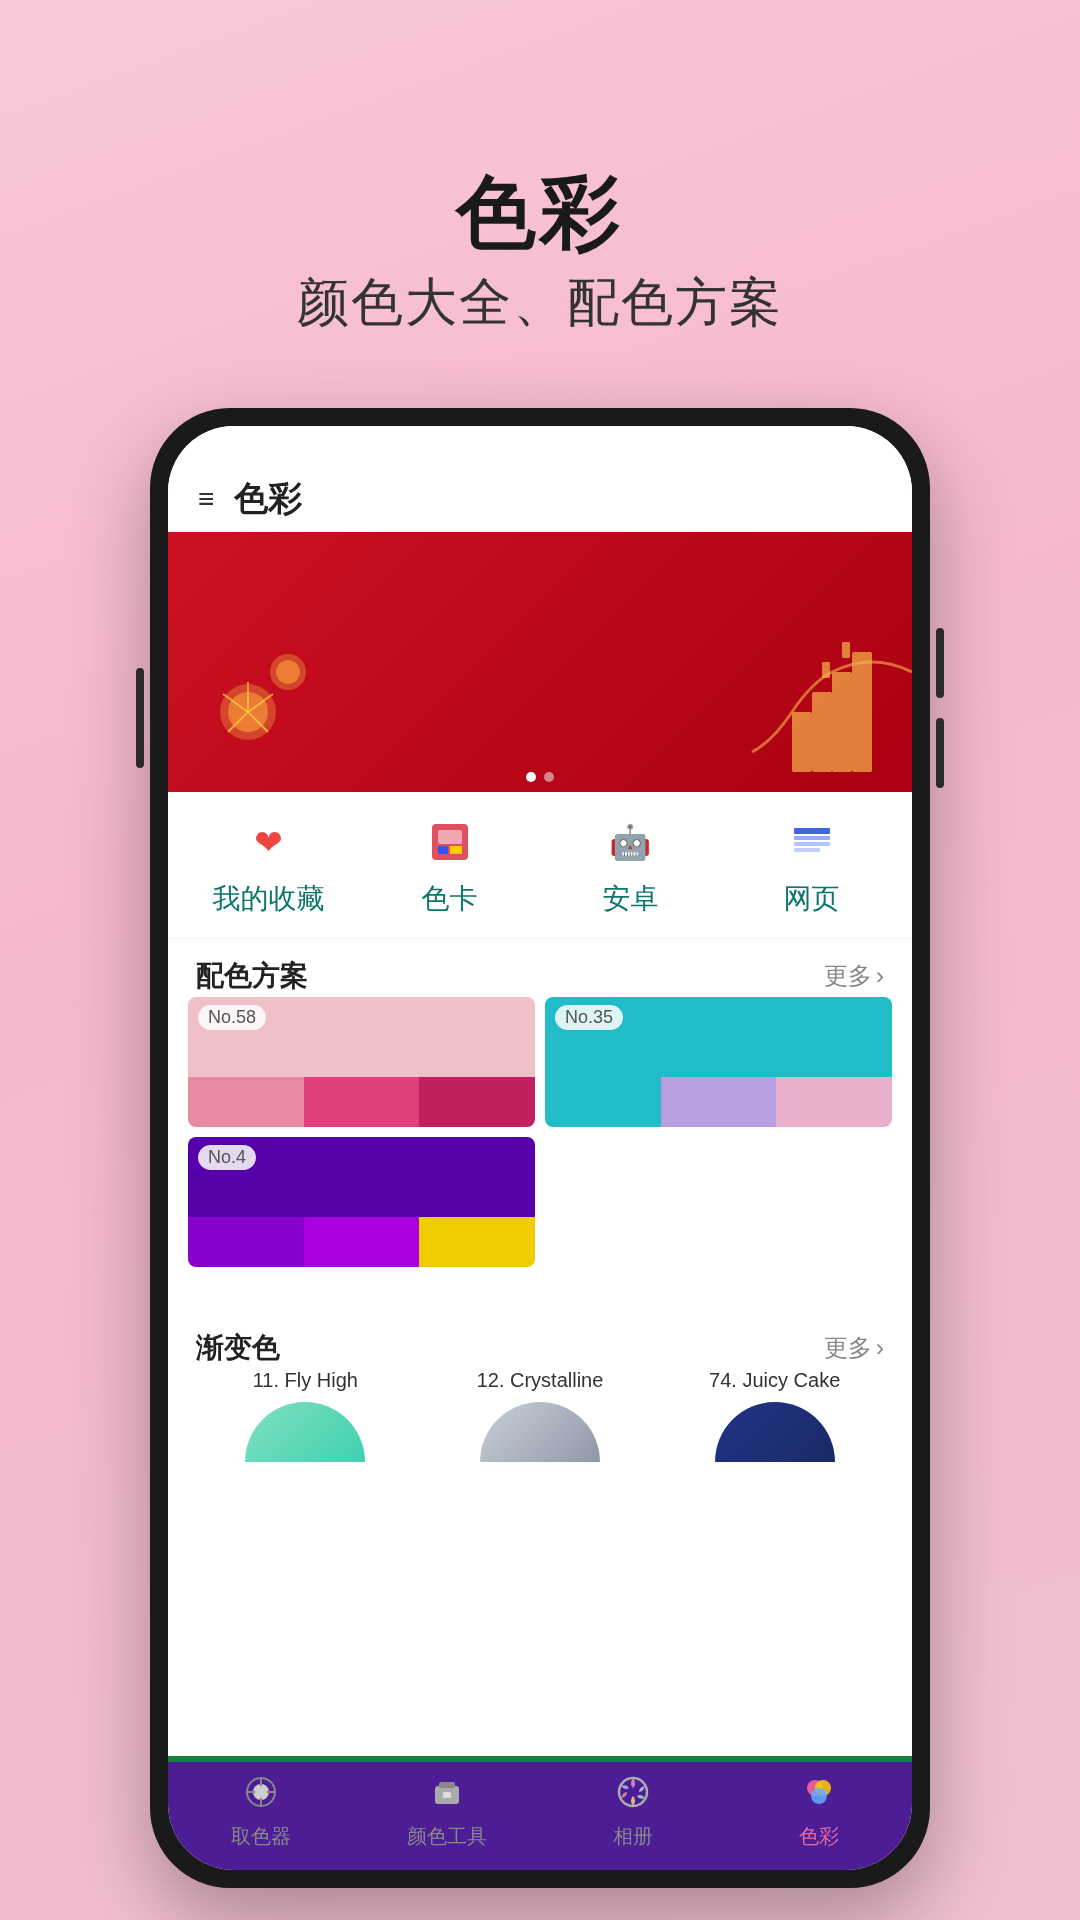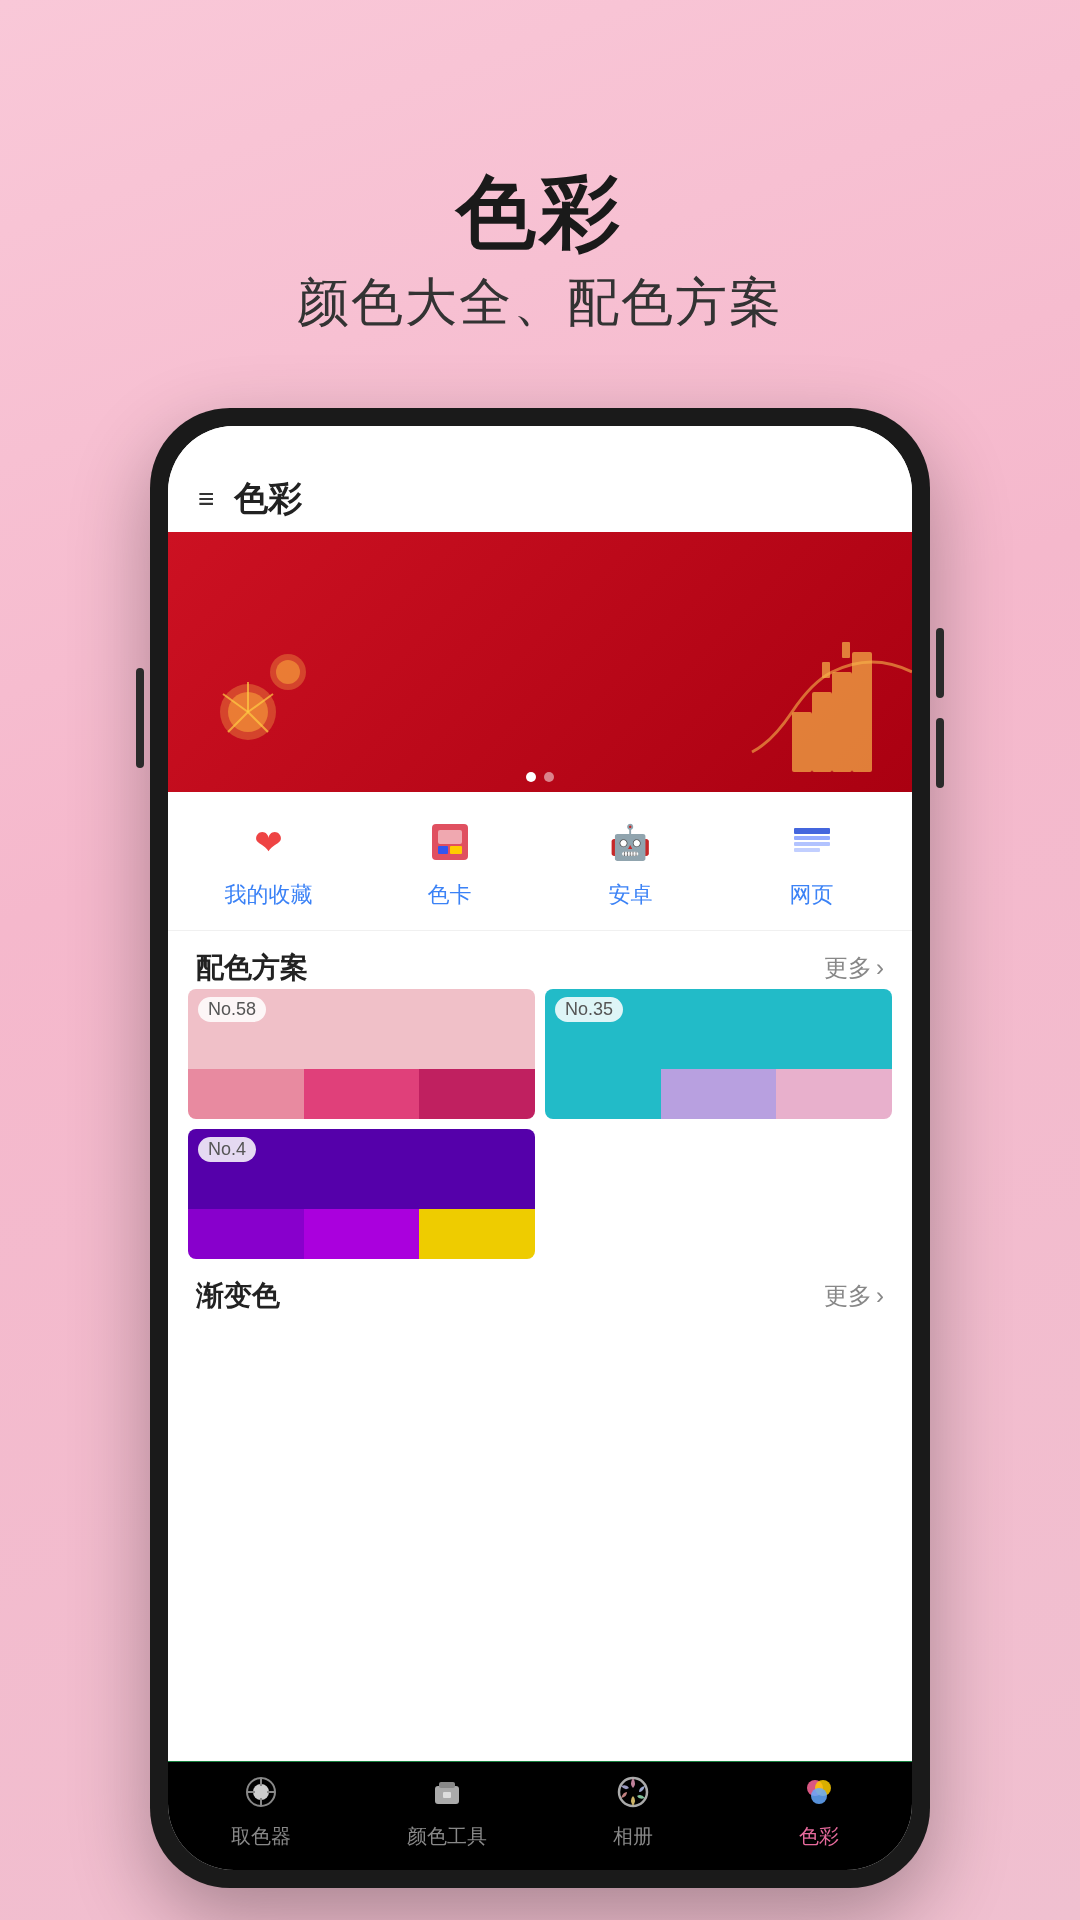--- a/index.html
+++ b/index.html
@@ -157,22 +157,22 @@
     .nav-icon-circle {
       width: 60px;
       height: 60px;
       border-radius: 50%;
       display: flex;
       align-items: center;
       justify-content: center;
       font-size: 32px;
     }
     .nav-label {
-      font-size: 22px;
-      color: #3b82f6;
+      font-size: 28px;
+      color: #0f766e;
     }
     
     .section-header {
       display: flex;
       justify-content: space-between;
       align-items: center;
       padding: 18px 28px 2px 28px;
       flex-shrink: 0;
     }
     .section-title {
@@ -220,20 +220,21 @@
       width: 100%;
       height: 50px;
     }
     .scheme-color {
       flex: 1;
       height: 100%;
     }
     
     .gradient-section {
       flex-shrink: 0;
+      margin-top: 44px;
     }
     .gradient-grid {
       display: flex;
       gap: 0;
       padding: 0 20px;
       overflow: hidden;
     }
     .gradient-item {
       flex: 1;
       display: flex;
@@ -248,22 +249,22 @@
     }
     .gradient-circle {
       width: 120px;
       height: 60px;
       border-radius: 60px 60px 0 0;
       overflow: hidden;
     }
     
     .bottom-nav {
       display: flex;
-      background: #000000;
-      border-top: 1px solid #15803d;
+      background: #4c1d95;
+      border-top: 6px solid #15803d;
       padding: 12px 0 20px;
       flex-shrink: 0;
       margin-top: auto;
     }
     .bottom-nav-item {
       flex: 1;
       display: flex;
       flex-direction: column;
       align-items: center;
       gap: 6px;
@@ -419,20 +420,34 @@
       </div>
     </div>
 
     <div class="gradient-section">
       <div class="section-header">
         <span class="section-title">渐变色</span>
         <span class="section-more">
           <span>更多</span>
           <span>›</span>
         </span>
+      </div>
+      <div class="gradient-grid">
+        <div class="gradient-item">
+          <span class="gradient-label">11. Fly High</span>
+          <div class="gradient-circle" style="background: linear-gradient(135deg, #80e0c0, #40d0b0);"></div>
+        </div>
+        <div class="gradient-item">
+          <span class="gradient-label">12. Crystalline</span>
+          <div class="gradient-circle" style="background: linear-gradient(135deg, #c8d0d8, #9098a8);"></div>
+        </div>
+        <div class="gradient-item">
+          <span class="gradient-label">74. Juicy Cake</span>
+          <div class="gradient-circle" style="background: linear-gradient(135deg, #223388, #1a2a66);"></div>
+        </div>
       </div>
     </div>
 
     <div class="bottom-nav">
       <div class="bottom-nav-item">
         <div class="bottom-nav-icon">
           <svg width="36" height="36" viewBox="0 0 36 36">
             <circle cx="18" cy="18" r="14" fill="none" stroke="#888" stroke-width="2"></circle>
             <circle cx="18" cy="18" r="8" fill="#ccc"></circle>
             <path d="M18 4 L18 12 M18 24 L18 32 M4 18 L12 18 M24 18 L32 18" stroke="#888" stroke-width="2"></path>

